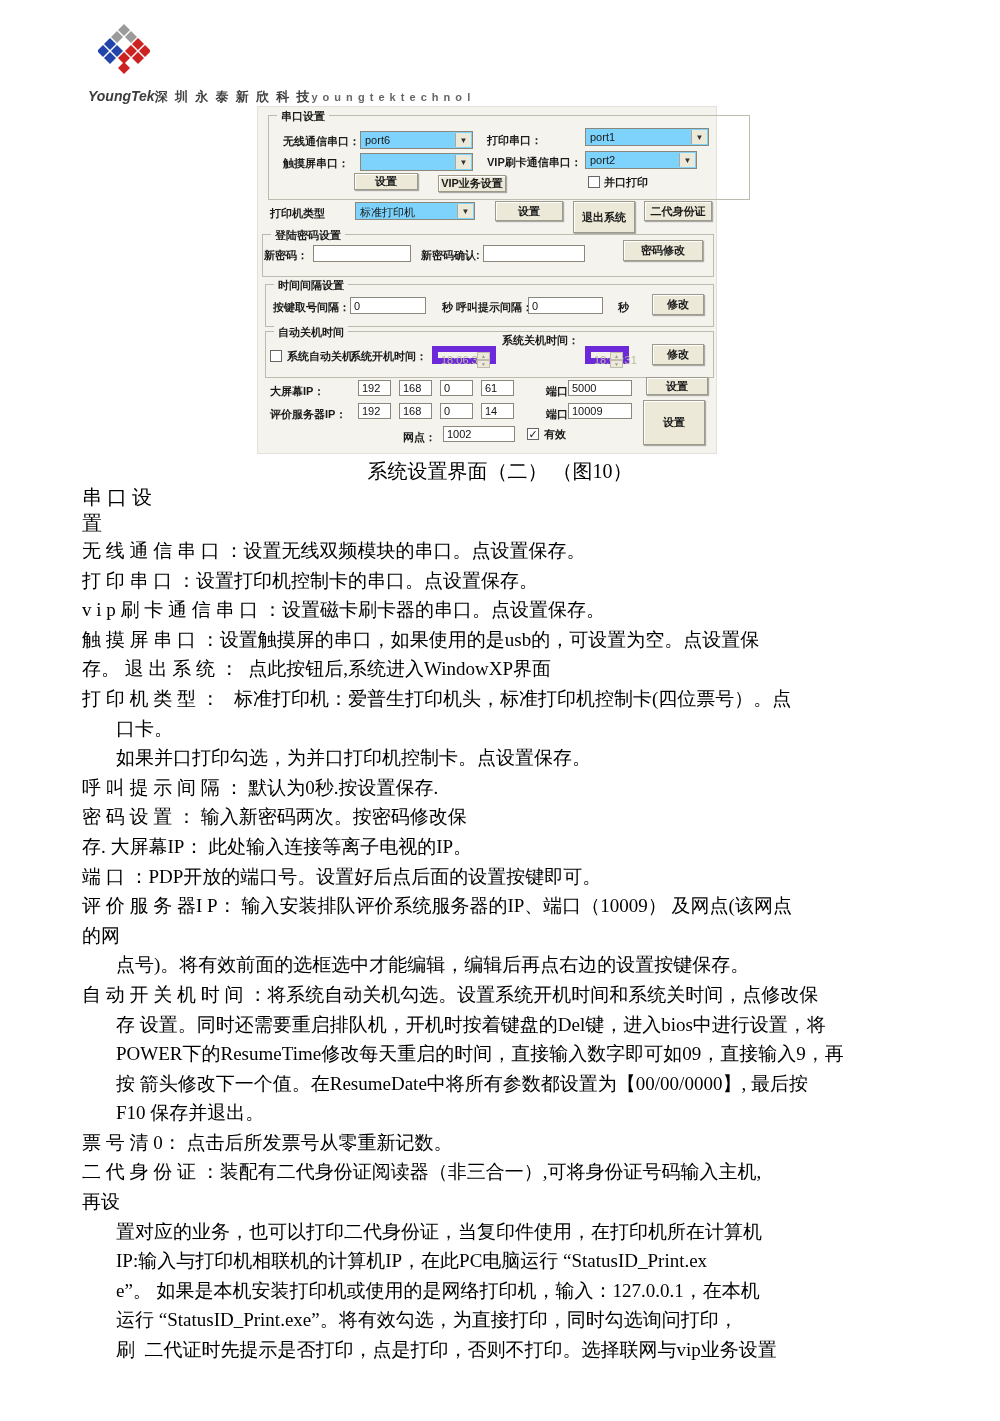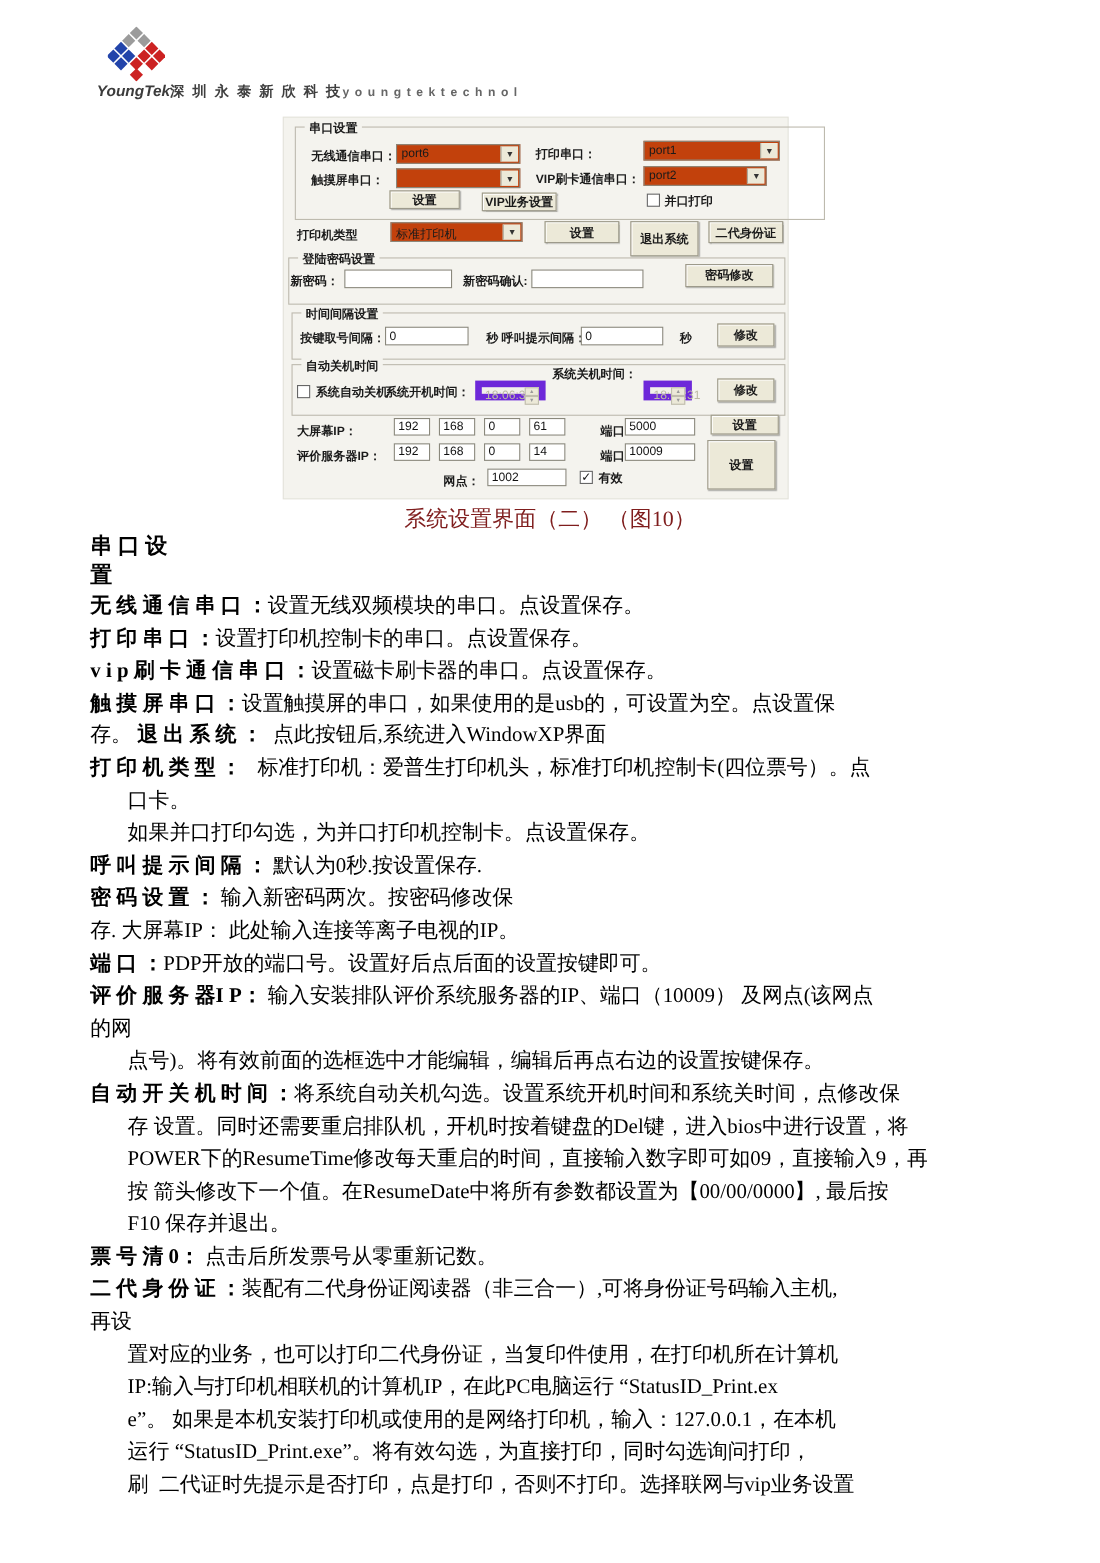--- a/index.html
+++ b/index.html
@@ -3,40 +3,40 @@
 <meta charset="utf-8">
 <style>
   html,body{margin:0;padding:0;}
   body{background:#ffffff;width:1000px;height:1421px;position:relative;
        font-family:"Liberation Serif","DejaVu Serif",serif;color:#111;}
   .page{position:absolute;inset:0;background:#fff;overflow:hidden;}
 
   
   .logo{position:absolute;left:88px;top:24px;}
   .logo svg{display:block;margin-left:10px;}
-  .logo-text{margin-top:0;white-space:nowrap;font-size:13px;color:#4a4a4a;}
+  .logo-text{margin-top:14px;white-space:nowrap;font-size:13px;color:#4a4a4a;}
   .logo-brand{font-style:italic;font-weight:bold;font-size:14px;color:#3c3c3c;
               font-family:"Liberation Sans",sans-serif;}
   .logo-cn{font-weight:bold;color:#3f3f3f;letter-spacing:2px;}
   .logo-en{font-weight:bold;font-size:11px;color:#666;letter-spacing:1px;
            font-family:"Liberation Sans",sans-serif;}
   .d-gray{fill:#9b9b9b;} .d-blue{fill:#2244aa;} .d-red{fill:#cc2222;}
 
   
   .dlg{position:absolute;left:258px;top:107px;width:458px;height:346px;
        background:#f4f3ee;font-family:"Liberation Sans","DejaVu Sans",sans-serif;
        font-size:11px;color:#1a1a1a;box-shadow:0 0 0 1px #e3e2da;}
   .grp{position:absolute;border:1px solid #bdbaae;}
   .legend{position:absolute;top:-7px;left:8px;background:#f4f3ee;padding:0 4px;
           font-weight:bold;white-space:nowrap;}
   .lbl{position:absolute;white-space:nowrap;font-weight:bold;}
   .txt{position:absolute;background:#fff;border:1px solid #8a887c;
        font-size:11px;padding:0 3px;font-family:"Liberation Sans",sans-serif;color:#111;
        box-sizing:border-box;}
-  .combo{position:absolute;background:#c2410c;border:1px solid #8a887c;box-sizing:border-box;}
+  .combo{position:absolute;background:#7dd3fc;border:1px solid #8a887c;box-sizing:border-box;}
   .combo .val{position:absolute;left:4px;top:2px;white-space:nowrap;}
   .combo .arrow{position:absolute;right:1px;top:1px;bottom:1px;width:15px;background:#ece9d8;
        border-left:1px solid #aca89a;display:flex;align-items:center;justify-content:center;
        font-size:8px;color:#333;}
   .btn{position:absolute;background:#ece9d8;border:1px solid #9d9a8b;
        box-shadow:inset 1px 1px 0 #ffffff,1px 1px 1px rgba(0,0,0,.3);
        display:flex;align-items:center;justify-content:center;
        font-weight:bold;font-size:11px;color:#1a1a1a;cursor:default;box-sizing:border-box;}
   .chk{position:absolute;width:12px;height:12px;background:#fff;border:1px solid #666;
        box-sizing:border-box;font-size:11px;line-height:10px;text-align:center;color:#111;}
@@ -44,27 +44,27 @@
   .spin{position:absolute;background:#f2f1ea;border:6px solid #6d28d9;color:#bcb9a4;
         box-sizing:border-box;}
   .spin .tval{position:absolute;left:3px;top:2px;}
   .spin .sbtns{position:absolute;right:0;top:0;bottom:0;width:13px;display:flex;
         flex-direction:column;}
   .spin .sbtns span{flex:1;background:#ece9d8;border:1px solid #c0bdae;font-size:5px;
         color:#999;display:flex;align-items:center;justify-content:center;}
 
   
   .caption{position:absolute;left:0;right:0;top:458px;text-align:center;
-           font-size:20px;color:#7f1d1d;}
+           font-size:20px;color:#000000;}
   .body-text{position:absolute;left:82px;top:484px;width:870px;font-size:19px;
              color:#000;}
   .bline{line-height:29.6px;white-space:pre-wrap;}
   .bline.bhead{line-height:26px;font-size:20px;}
   .bline.ind{padding-left:34px;}
-  .bline .bold{font-weight:bold;}
+  .bline .bold{font-weight:normal;}
 </style>
 </head>
 <body>
 
 <div class="page">
 
   <div class="logo">
     <svg width="52" height="50" viewBox="0 0 52 50">
       <g>
         <path class="d-gray" d="M26 0 l6 6 l-6 6 l-6 -6 Z"></path>

